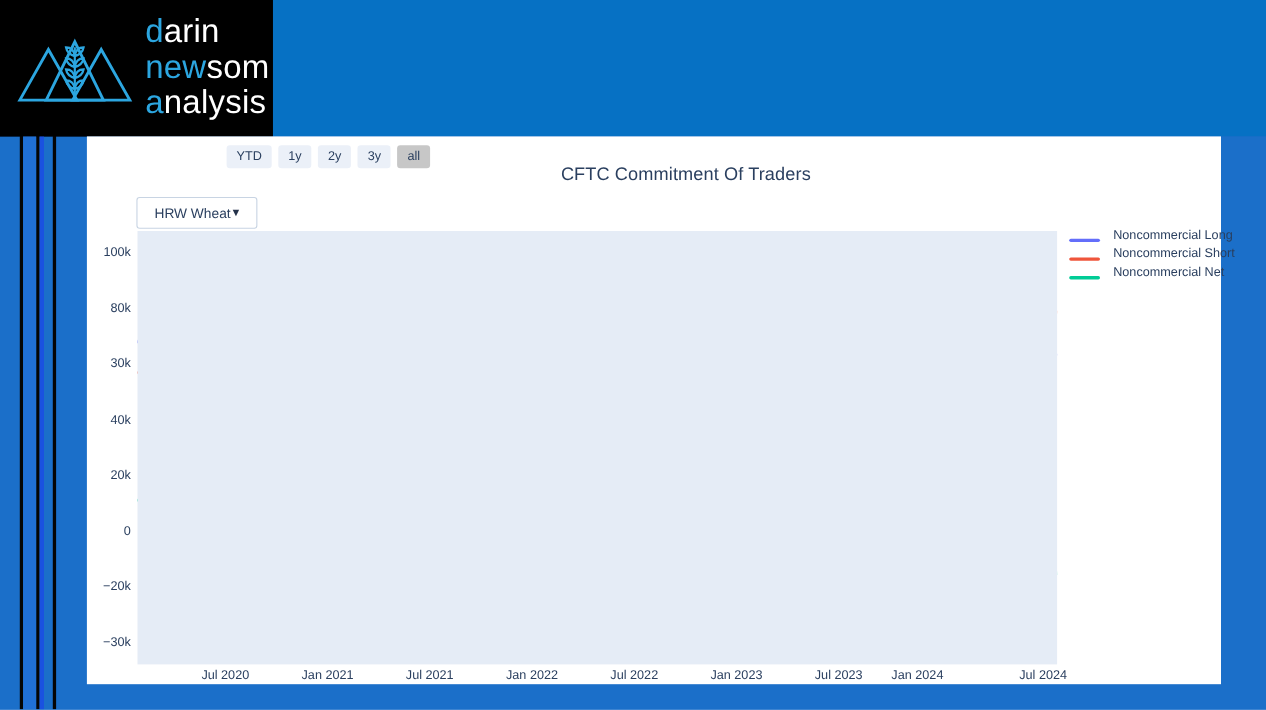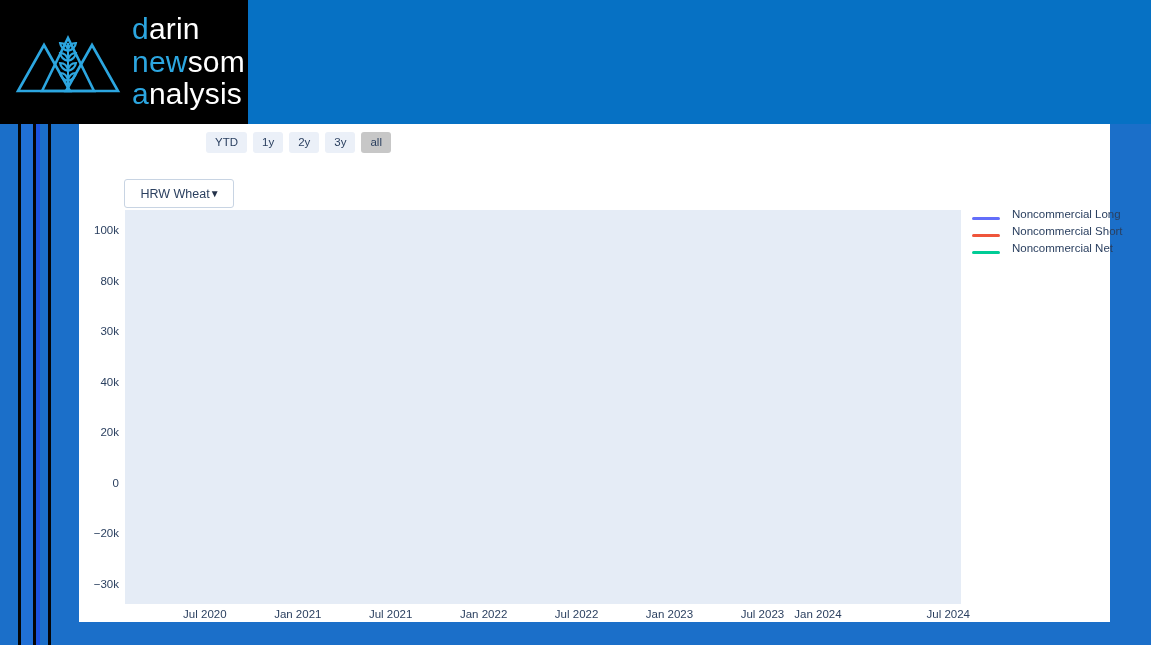--- a/index.html
+++ b/index.html
@@ -160,20 +160,21 @@
   <div class="card">
 
     <div class="rangeselector" id="range-selector">
         <button class="range-btn">YTD</button>
         <button class="range-btn">1y</button>
         <button class="range-btn">2y</button>
         <button class="range-btn">3y</button>
         <button class="range-btn active">all</button>
       </div>
 
+    <div class="chart-title"><span class="shift">CFTC Commitment Of Traders</span></div>
 
     <div class="dropdown">
       <span class="dropdown-label">HRW Wheat</span>
       <span class="dropdown-caret">▼</span>
     </div>
 
     <div class="plot-wrap">
       <div class="plot-bg"></div>
       <svg id="plot-svg" width="836" height="394">
           <line x1="0" x2="836" y1="20.205128205128233" y2="20.205128205128233" stroke="#FFFFFF" stroke-width="1.4"></line>
@@ -208,21 +209,21 @@
           <span style="top: 373.795px;">−30k</span>
         </div>
       <div class="xlabels" id="xlabels">
           <span style="left: 79.838px;">Jul 2020</span>
           <span style="left: 172.801px;">Jan 2021</span>
           <span style="left: 265.681px;">Jul 2021</span>
           <span style="left: 358.644px;">Jan 2022</span>
           <span style="left: 451.607px;">Jul 2022</span>
           <span style="left: 544.487px;">Jan 2023</span>
           <span style="left: 637.45px;">Jul 2023</span>
-          <span style="left: 693px;">Jan 2024</span>
+          <span style="left: 709px;">Jan 2024</span>
           <span style="left: 823.293px;">Jul 2024</span>
         </div>
     </div>
 
     <div class="legend" id="legend">
         <div class="legend-item">
           <span class="legend-swatch" style="background: rgb(99, 110, 250);"></span>
           <span class="legend-label">Noncommercial Long</span>
         </div>
         <div class="legend-item">

